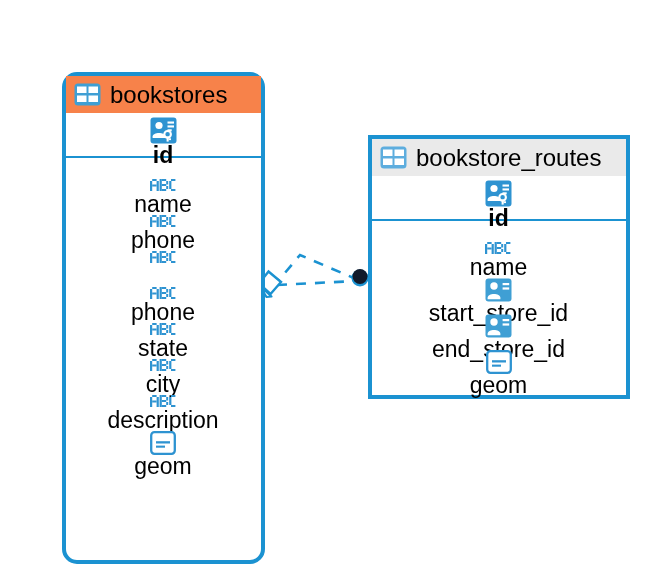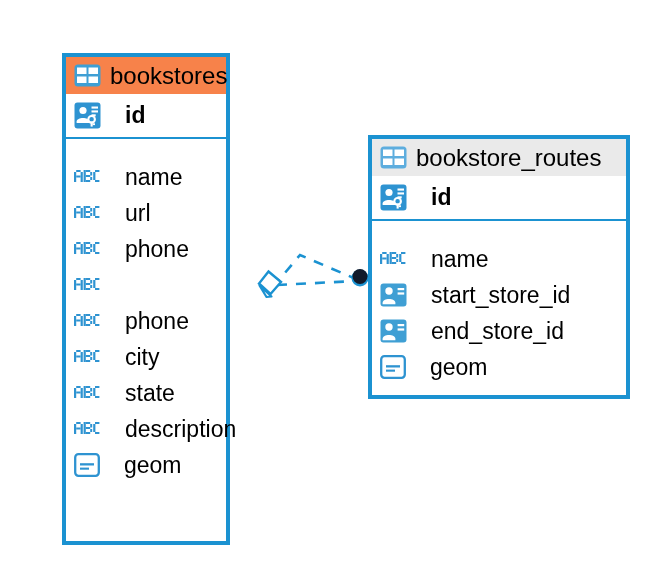--- a/index.html
+++ b/index.html
@@ -41,24 +41,25 @@
 
   .pk-section{
     border-bottom:2px solid #1b92d1;
     padding:3px 0 4px 0;
   }
   .field-section{padding:4px 0 5px 0;margin-top:16px;}
 
   .field-row{
     display:flex;
     align-items:center;
-    gap:24px;
+    gap:0;
     padding:1px 9px 1px 8px;
     height:36px;
     box-sizing:border-box;
+    flex-direction:column;
   }
   .field-label{
     font-size:23px;
     color:#000000;
     line-height:1;
     white-space:nowrap;
   }
   .field-label.pk{font-weight:bold;}
 
   .icon{
@@ -85,21 +86,21 @@
       <path d="M 268.5 271.5 L 281 282 L 270.5 294 L 259 283.5 Z" fill="#ffffff" stroke="#1b92d1" stroke-width="2.4"></path>
       <path d="M 259.5 285.5 L 271.5 296.5 L 266.5 297 Z" fill="#ffffff" stroke="#1b92d1" stroke-width="2.2" stroke-linejoin="round"></path>
     </g>
 
     <g>
       <circle cx="360" cy="278" r="8.5" fill="#1b92d1"></circle>
       <circle cx="360" cy="276.5" r="7.5" fill="#111a2b"></circle>
     </g>
   </svg>
 
-  <div class="entity" id="entity-bookstores" style="left:62px;top:53px;width:168px;height:492px;">
+  <div class="entity" id="entity-bookstores" style="left:62px;top:72px;width:203px;height:492px;border-radius:15px;">
 
     <div class="entity-header selected">
       <span class="icon">
         <svg width="27" height="23" viewBox="0 0 27 23">
           <rect x="0.5" y="0.5" width="26" height="22" rx="3.5" fill="#3f9fd4"></rect>
           <rect x="3" y="3.5" width="9.5" height="6.5" fill="#ffffff"></rect>
           <rect x="14.5" y="3.5" width="9.5" height="6.5" fill="#ffffff"></rect>
           <rect x="3" y="12.5" width="9.5" height="6.5" fill="#ffffff"></rect>
           <rect x="14.5" y="12.5" width="9.5" height="6.5" fill="#ffffff"></rect>
         </svg>
@@ -144,42 +145,20 @@
                 <rect x="11.8" y="10" width="4.4" height="2"></rect>
               <rect x="21" y="0" width="4.4" height="2"></rect>
                 <rect x="19.2" y="2" width="2.2" height="8"></rect>
               <rect x="21" y="10" width="4.4" height="2"></rect>
             </g>
           </svg>
         </span>
         <span class="field-label">name</span>
       </div>
 
-      <div class="field-row">
-        <span class="icon">
-          <svg width="27" height="14" viewBox="0 0 27 14">
-            <g fill="#2e93d1">
-              <rect x="0" y="2" width="2.2" height="10"></rect>
-                <rect x="2.2" y="0" width="4.4" height="2"></rect>
-              <rect x="6.6" y="2" width="2.2" height="10"></rect>
-                <rect x="2.2" y="5.5" width="4.4" height="2"></rect>
-              <rect x="9.6" y="0" width="2.2" height="12"></rect>
-                <rect x="11.8" y="0" width="4.4" height="2"></rect>
-              <rect x="16.2" y="2" width="2" height="3.5"></rect>
-                <rect x="11.8" y="5" width="4.4" height="2"></rect>
-              <rect x="16.2" y="7" width="2" height="3"></rect>
-                <rect x="11.8" y="10" width="4.4" height="2"></rect>
-              <rect x="21" y="0" width="4.4" height="2"></rect>
-                <rect x="19.2" y="2" width="2.2" height="8"></rect>
-              <rect x="21" y="10" width="4.4" height="2"></rect>
-            </g>
-          </svg>
-        </span>
-        <span class="field-label">url</span>
-      </div>
 
       <div class="field-row">
         <span class="icon">
           <svg width="27" height="14" viewBox="0 0 27 14">
             <g fill="#2e93d1">
               <rect x="0" y="2" width="2.2" height="10"></rect>
                 <rect x="2.2" y="0" width="4.4" height="2"></rect>
               <rect x="6.6" y="2" width="2.2" height="10"></rect>
                 <rect x="2.2" y="5.5" width="4.4" height="2"></rect>
               <rect x="9.6" y="0" width="2.2" height="12"></rect>
@@ -255,44 +234,44 @@
               <rect x="16.2" y="2" width="2" height="3.5"></rect>
                 <rect x="11.8" y="5" width="4.4" height="2"></rect>
               <rect x="16.2" y="7" width="2" height="3"></rect>
                 <rect x="11.8" y="10" width="4.4" height="2"></rect>
               <rect x="21" y="0" width="4.4" height="2"></rect>
                 <rect x="19.2" y="2" width="2.2" height="8"></rect>
               <rect x="21" y="10" width="4.4" height="2"></rect>
             </g>
           </svg>
         </span>
+        <span class="field-label">state</span>
+      </div>
+
+      <div class="field-row">
+        <span class="icon">
+          <svg width="27" height="14" viewBox="0 0 27 14">
+            <g fill="#2e93d1">
+              <rect x="0" y="2" width="2.2" height="10"></rect>
+                <rect x="2.2" y="0" width="4.4" height="2"></rect>
+              <rect x="6.6" y="2" width="2.2" height="10"></rect>
+                <rect x="2.2" y="5.5" width="4.4" height="2"></rect>
+              <rect x="9.6" y="0" width="2.2" height="12"></rect>
+                <rect x="11.8" y="0" width="4.4" height="2"></rect>
+              <rect x="16.2" y="2" width="2" height="3.5"></rect>
+                <rect x="11.8" y="5" width="4.4" height="2"></rect>
+              <rect x="16.2" y="7" width="2" height="3"></rect>
+                <rect x="11.8" y="10" width="4.4" height="2"></rect>
+              <rect x="21" y="0" width="4.4" height="2"></rect>
+                <rect x="19.2" y="2" width="2.2" height="8"></rect>
+              <rect x="21" y="10" width="4.4" height="2"></rect>
+            </g>
+          </svg>
+        </span>
         <span class="field-label">city</span>
-      </div>
-
-      <div class="field-row">
-        <span class="icon">
-          <svg width="27" height="14" viewBox="0 0 27 14">
-            <g fill="#2e93d1">
-              <rect x="0" y="2" width="2.2" height="10"></rect>
-                <rect x="2.2" y="0" width="4.4" height="2"></rect>
-              <rect x="6.6" y="2" width="2.2" height="10"></rect>
-                <rect x="2.2" y="5.5" width="4.4" height="2"></rect>
-              <rect x="9.6" y="0" width="2.2" height="12"></rect>
-                <rect x="11.8" y="0" width="4.4" height="2"></rect>
-              <rect x="16.2" y="2" width="2" height="3.5"></rect>
-                <rect x="11.8" y="5" width="4.4" height="2"></rect>
-              <rect x="16.2" y="7" width="2" height="3"></rect>
-                <rect x="11.8" y="10" width="4.4" height="2"></rect>
-              <rect x="21" y="0" width="4.4" height="2"></rect>
-                <rect x="19.2" y="2" width="2.2" height="8"></rect>
-              <rect x="21" y="10" width="4.4" height="2"></rect>
-            </g>
-          </svg>
-        </span>
-        <span class="field-label">state</span>
       </div>
 
 
       <div class="field-row">
         <span class="icon">
           <svg width="27" height="14" viewBox="0 0 27 14">
             <g fill="#2e93d1">
               <rect x="0" y="2" width="2.2" height="10"></rect>
                 <rect x="2.2" y="0" width="4.4" height="2"></rect>
               <rect x="6.6" y="2" width="2.2" height="10"></rect>

